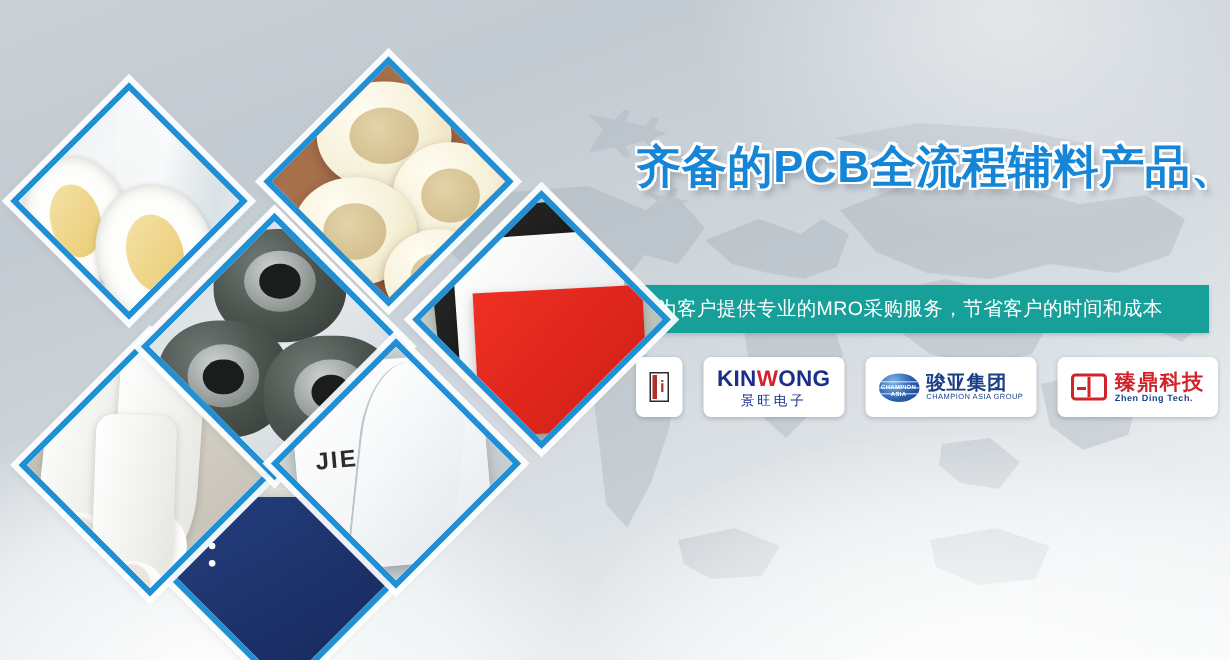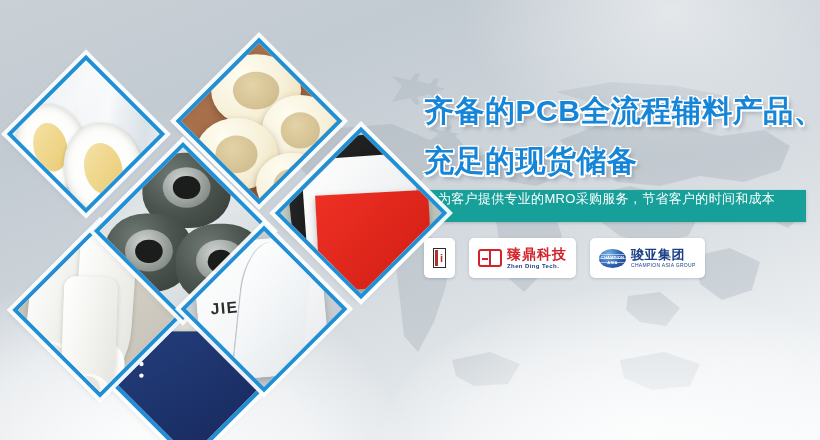--- a/index.html
+++ b/index.html
@@ -194,21 +194,21 @@
       -1.5px 0 0 #ffffff, 1.5px 0 0 #ffffff,
        3px 4px 4px rgba(90,100,110,.45);
   }
   .hl1 { top: 91px; }
   .hl2 { top: 141px; }
 
   .subbar {
     position: absolute; left: 8px; top: 190px;
     width: 382px; height: 32px;
     background: #17a09a;
-    display: flex; align-items: flex-start;
+    display: flex; align-items: center;
     padding-left: 14px;
     box-shadow: 0 1px 3px rgba(0,0,0,.18);
   }
   .subbar span {
     font-size: 13px; color: #ffffff; white-space: nowrap; letter-spacing: .3px;
   }
 
   .logos {
     position: absolute; left: 8px; top: 238px;
     width: 390px;
@@ -384,54 +384,59 @@
             <i></i>
           </div>
       </div>
     </div>
 
   </div>
 
   <div id="content">
 
     <div class="headline hl1">齐备的PCB全流程辅料产品、</div>
-    <div class="headline hl2">充足的现货储备</div>
 
     <div class="subbar">
       <span>为客户提供专业的MRO采购服务，节省客户的时间和成本</span>
     </div>
 
     <div class="logos">
 
       <div class="logo-card">
         <span class="ts-mark">
           <span class="bar"></span>
           <span class="i">i</span>
         </span>
       </div>
 
-
       <div class="logo-card">
-        <span class="zd-mark"></span>
-        <span class="zd-wrap">
-          <span class="zd-cn">臻鼎科技</span>
-          <span class="zd-en">Zhen Ding Tech.</span>
+        <span class="kw-wrap">
+          <span class="kw-word"><span>KIN</span><span class="w">W</span><span>ONG</span></span>
+          <span class="kw-sub">景旺电子</span>
         </span>
       </div>
 
       <div class="logo-card">
         <span class="ca-globe">
           <span class="lat"></span>
             <span class="lat"></span>
             <span class="lat"></span>
           <span class="tag">CHAMPION ASIA</span>
         </span>
         <span class="ca-wrap">
           <span class="ca-cn">骏亚集团</span>
           <span class="ca-en">CHAMPION ASIA GROUP</span>
         </span>
       </div>
 
+      <div class="logo-card">
+        <span class="zd-mark"></span>
+        <span class="zd-wrap">
+          <span class="zd-cn">臻鼎科技</span>
+          <span class="zd-en">Zhen Ding Tech.</span>
+        </span>
+      </div>
+
     </div>
 
 
   </div>
 </div>
 
 </body></html>

